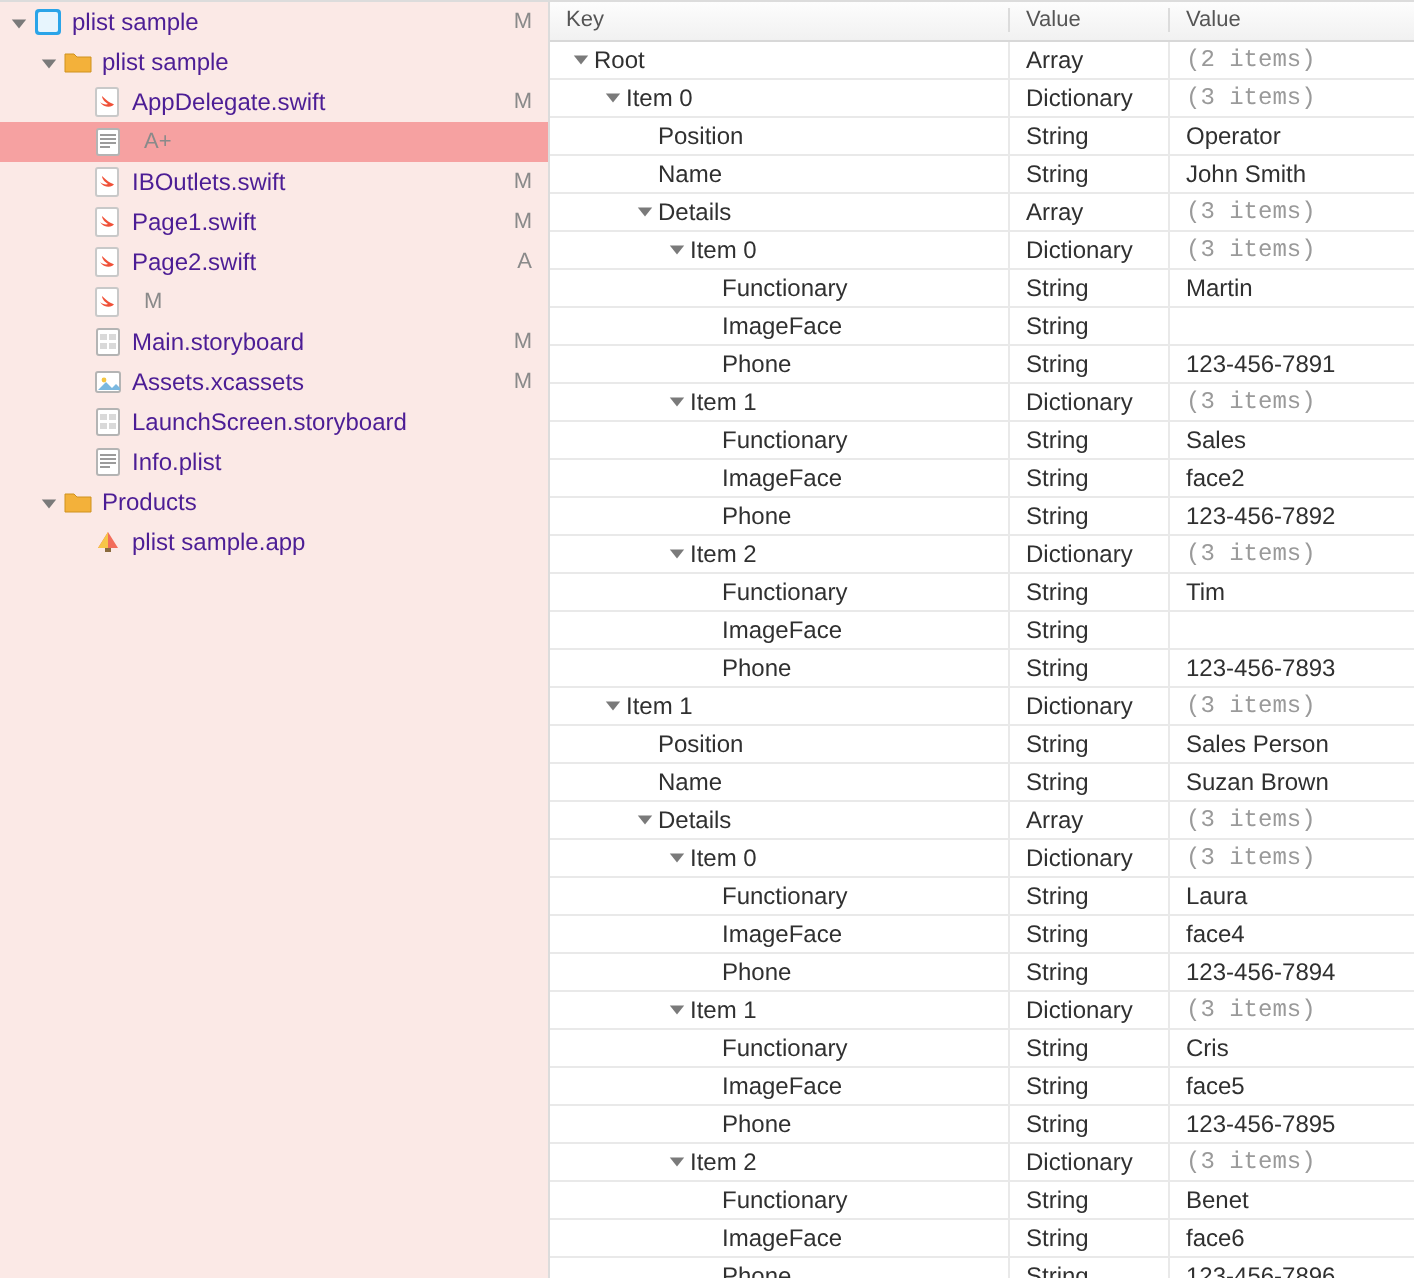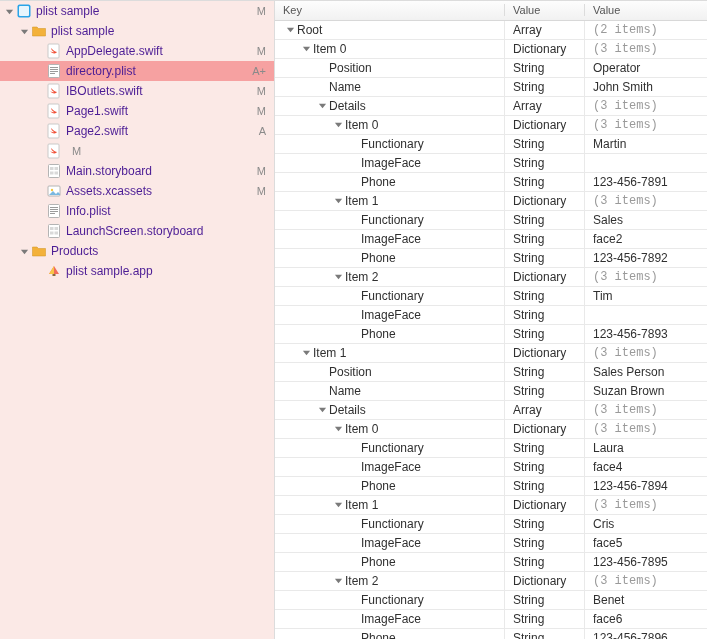--- a/index.html
+++ b/index.html
@@ -170,21 +170,20 @@
         <span class="tree-spacer-disc"></span>
         <span class="tree-icon">
           <svg width="16" height="16" viewBox="0 0 16 16">
             <rect x="2.5" y="1.5" width="11" height="13" rx="1" class="icon-plist"></rect>
             <rect x="4" y="4" width="8" height="1" fill="#9b9b9b"></rect>
             <rect x="4" y="6" width="8" height="1" fill="#9b9b9b"></rect>
             <rect x="4" y="8" width="8" height="1" fill="#9b9b9b"></rect>
             <rect x="4" y="10" width="5" height="1" fill="#9b9b9b"></rect>
           </svg>
         </span>
-        <span class="tree-label">directory.plist</span>
         <span class="tree-status">A+</span>
       </div>
       <div class="tree-row">
         <span class="tree-indent" style="width: 34px;"></span>
         <span class="tree-spacer-disc"></span>
         <span class="tree-icon">
           <svg width="16" height="16" viewBox="0 0 16 16">
             <rect x="2" y="1" width="11" height="14" rx="1" fill="#fff" stroke="#c9c9c9"></rect>
             <path d="M5 5 C8 8 10 9 11 9 C10 11 6 11 4 8 C5 9 7 9.5 8 9 C6.5 8 5 6.5 5 5 Z" fill="#f05138"></path>
           </svg>
@@ -253,42 +252,42 @@
           </svg>
         </span>
         <span class="tree-label">Assets.xcassets</span>
         <span class="tree-status">M</span>
       </div>
       <div class="tree-row">
         <span class="tree-indent" style="width: 34px;"></span>
         <span class="tree-spacer-disc"></span>
         <span class="tree-icon">
           <svg width="16" height="16" viewBox="0 0 16 16">
+            <rect x="2.5" y="1.5" width="11" height="13" rx="1" class="icon-sb"></rect>
+            <rect x="4" y="4" width="3.5" height="3" fill="#d9d9d9"></rect>
+            <rect x="8.5" y="4" width="3.5" height="3" fill="#d9d9d9"></rect>
+            <rect x="4" y="8.5" width="3.5" height="3" fill="#d9d9d9"></rect>
+            <rect x="8.5" y="8.5" width="3.5" height="3" fill="#d9d9d9"></rect>
+          </svg>
+        </span>
+        <span class="tree-label">LaunchScreen.storyboard</span>
+      </div>
+      <div class="tree-row">
+        <span class="tree-indent" style="width: 34px;"></span>
+        <span class="tree-spacer-disc"></span>
+        <span class="tree-icon">
+          <svg width="16" height="16" viewBox="0 0 16 16">
             <rect x="2.5" y="1.5" width="11" height="13" rx="1" class="icon-plist"></rect>
             <rect x="4" y="4" width="8" height="1" fill="#9b9b9b"></rect>
             <rect x="4" y="6" width="8" height="1" fill="#9b9b9b"></rect>
             <rect x="4" y="8" width="8" height="1" fill="#9b9b9b"></rect>
             <rect x="4" y="10" width="5" height="1" fill="#9b9b9b"></rect>
           </svg>
         </span>
         <span class="tree-label">Info.plist</span>
-      </div>
-      <div class="tree-row">
-        <span class="tree-indent" style="width: 34px;"></span>
-        <span class="tree-spacer-disc"></span>
-        <span class="tree-icon">
-          <svg width="16" height="16" viewBox="0 0 16 16">
-            <rect x="2.5" y="1.5" width="11" height="13" rx="1" class="icon-sb"></rect>
-            <rect x="4" y="4" width="3.5" height="3" fill="#d9d9d9"></rect>
-            <rect x="8.5" y="4" width="3.5" height="3" fill="#d9d9d9"></rect>
-            <rect x="4" y="8.5" width="3.5" height="3" fill="#d9d9d9"></rect>
-            <rect x="8.5" y="8.5" width="3.5" height="3" fill="#d9d9d9"></rect>
-          </svg>
-        </span>
-        <span class="tree-label">LaunchScreen.storyboard</span>
       </div>
       <div class="tree-row">
         <span class="tree-indent" style="width: 19px;"></span>
         <span class="tree-disclosure">
           <svg width="9" height="9" viewBox="0 0 10 10">
             <path d="M1 3 L9 3 L5 8 Z" fill="#7a7a7a"></path>
           </svg>
         </span>
         <span class="tree-icon">
           <svg width="16" height="16" viewBox="0 0 16 16">

